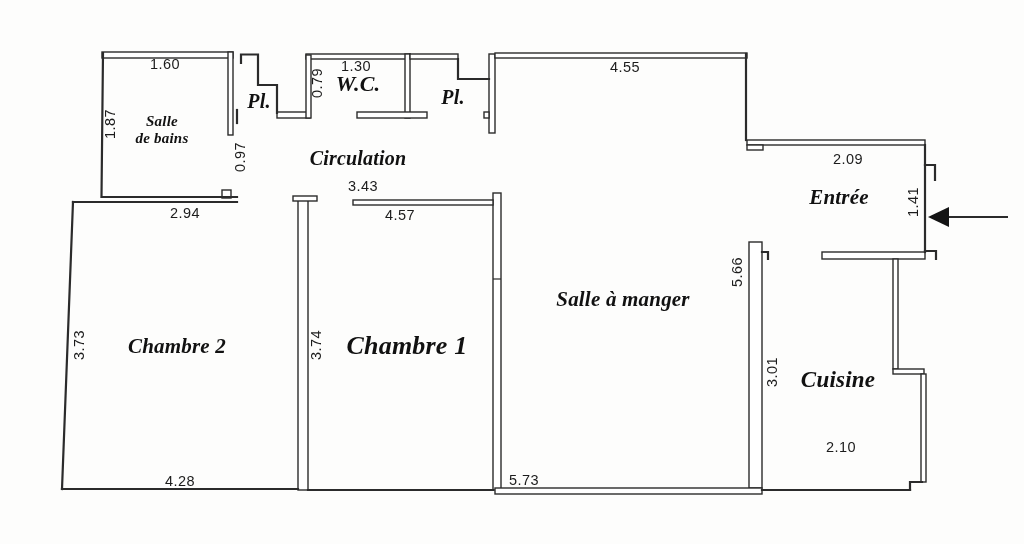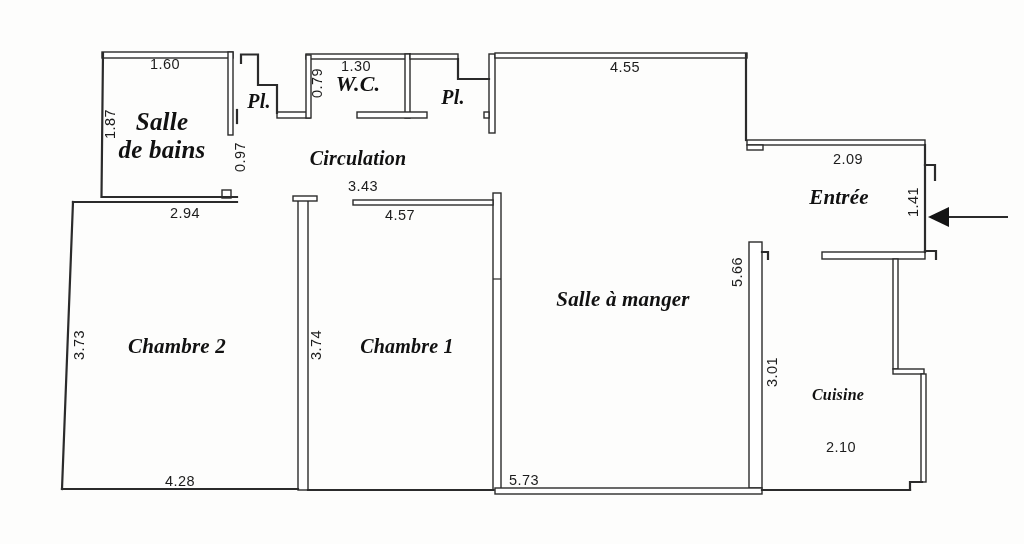--- a/index.html
+++ b/index.html
@@ -89,31 +89,31 @@
     <g fill="none" stroke="#2b2b2b" stroke-width="1.2">
       <path d="M493,279 H501"></path>
     </g>
 
     <g>
       <path d="M948,217 H1008" stroke="#2b2b2b" stroke-width="1.8" fill="none"></path>
       <polygon points="928,217 949,207 949,227" fill="#141414"></polygon>
     </g>
   </svg>
 
-  <div class="room" style="left:162px;top:136px;font-size:25px">Salle
+  <div class="room" style="left:162px;top:130px;font-size:15px">Salle
 de bains</div>
   <div class="room" style="left:259px;top:101px;font-size:20px">Pl.</div>
   <div class="room" style="left:358px;top:84px;font-size:22px">W.C.</div>
   <div class="room" style="left:453px;top:97px;font-size:20px">Pl.</div>
   <div class="room" style="left:358px;top:158px;font-size:20px">Circulation</div>
   <div class="room" style="left:839px;top:198px;font-size:21px">Entrée</div>
   <div class="room" style="left:177px;top:347px;font-size:21px">Chambre 2</div>
-  <div class="room" style="left:407px;top:346px;font-size:20px">Chambre 1</div>
+  <div class="room" style="left:407px;top:346px;font-size:26px">Chambre 1</div>
   <div class="room" style="left:623px;top:300px;font-size:21px">Salle à manger</div>
-  <div class="room" style="left:838px;top:395px;font-size:16px">Cuisine</div>
+  <div class="room" style="left:838px;top:380px;font-size:23px">Cuisine</div>
 
   <div class="dim" style="left:165px;top:64px">1.60</div>
   <div class="dim v" style="left:110px;top:124px">1.87</div>
   <div class="dim v" style="left:240px;top:157px">0.97</div>
   <div class="dim v" style="left:317px;top:83px">0.79</div>
   <div class="dim" style="left:356px;top:66px">1.30</div>
   <div class="dim" style="left:185px;top:213px">2.94</div>
   <div class="dim" style="left:363px;top:186px">3.43</div>
   <div class="dim" style="left:400px;top:215px">4.57</div>
   <div class="dim" style="left:625px;top:67px">4.55</div>

